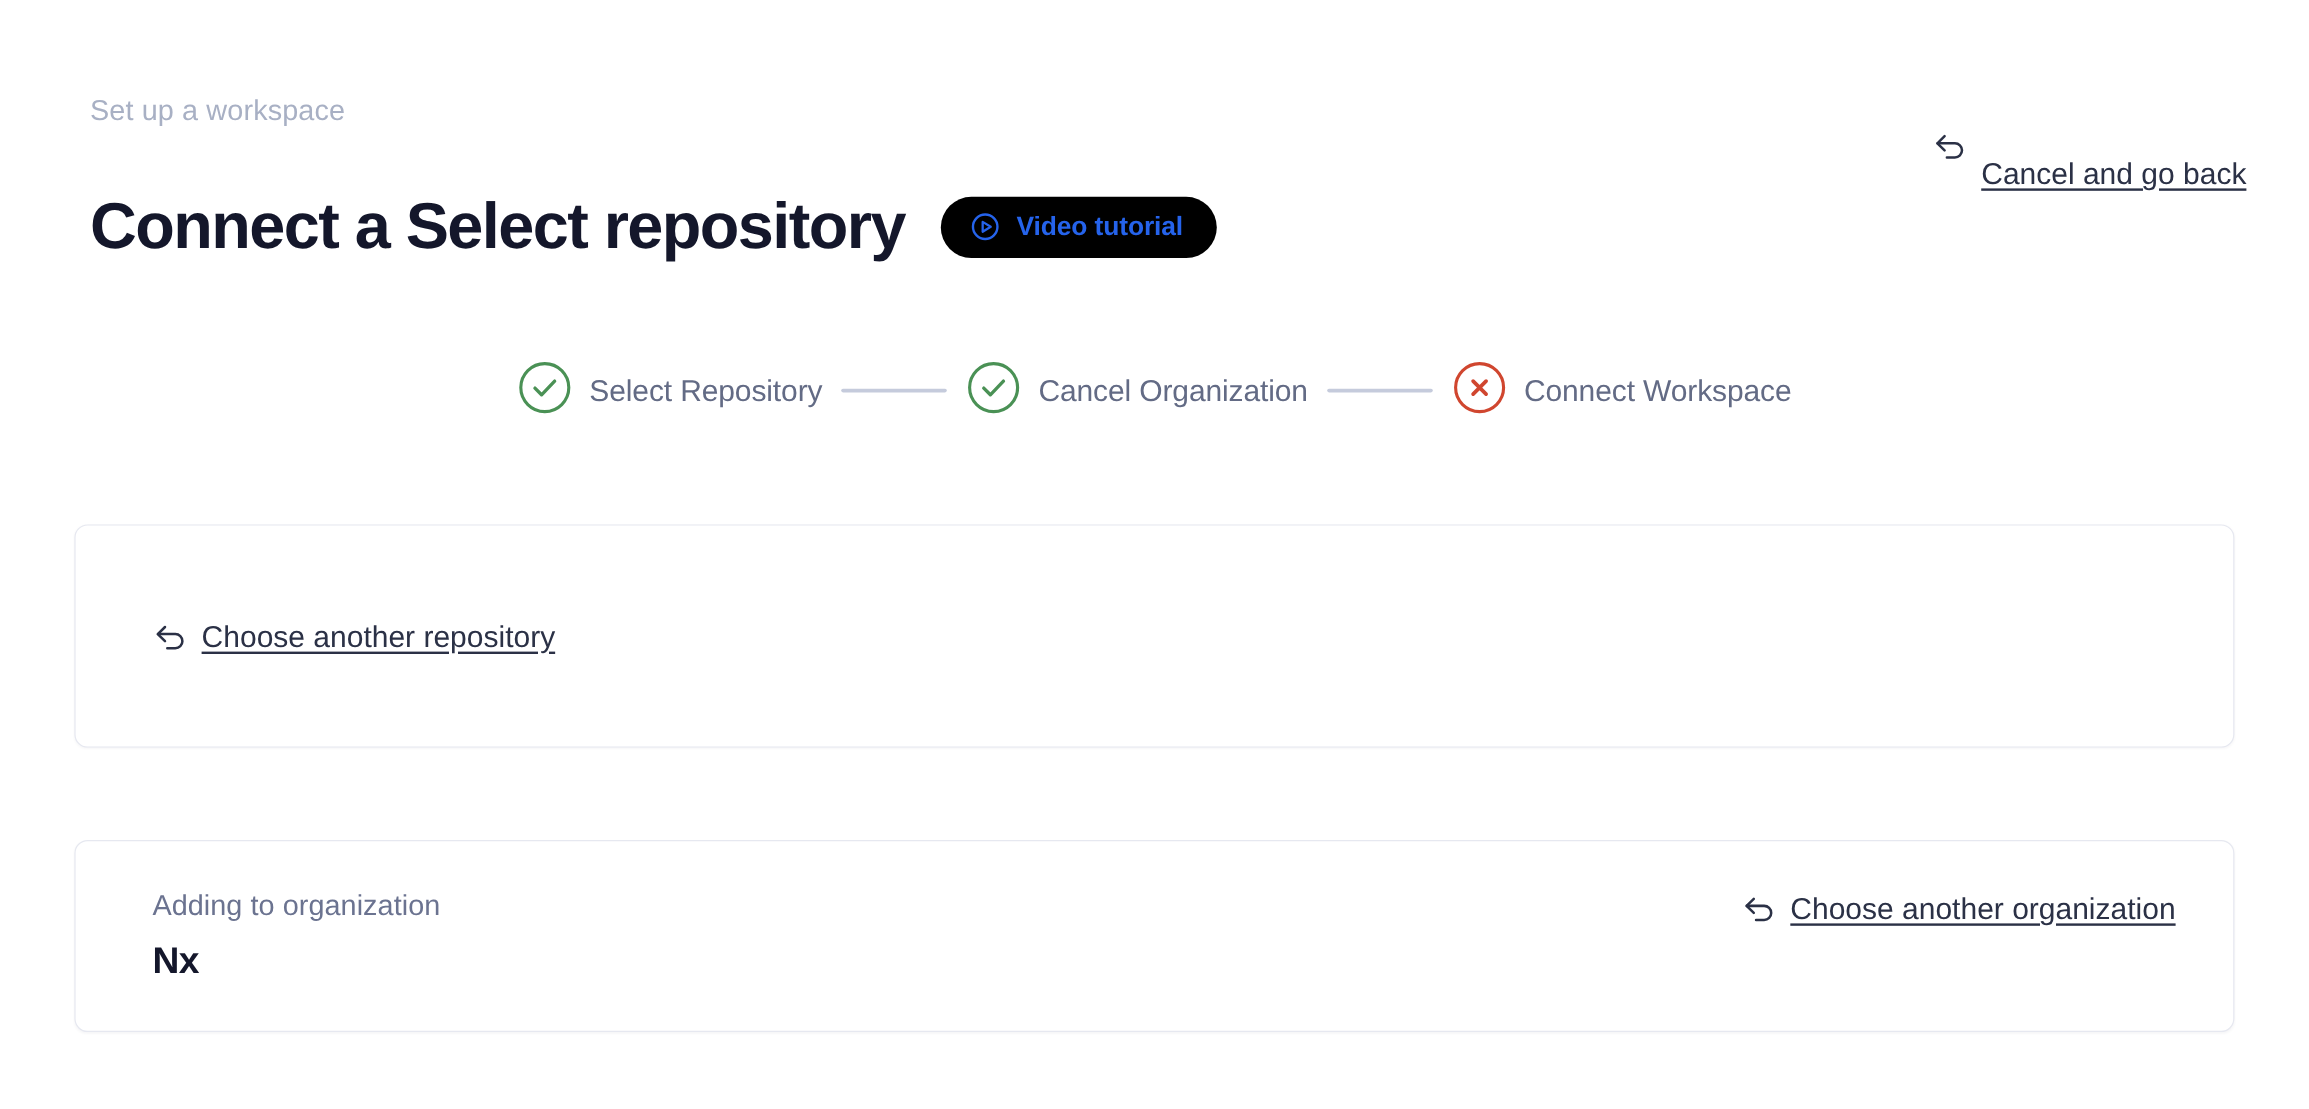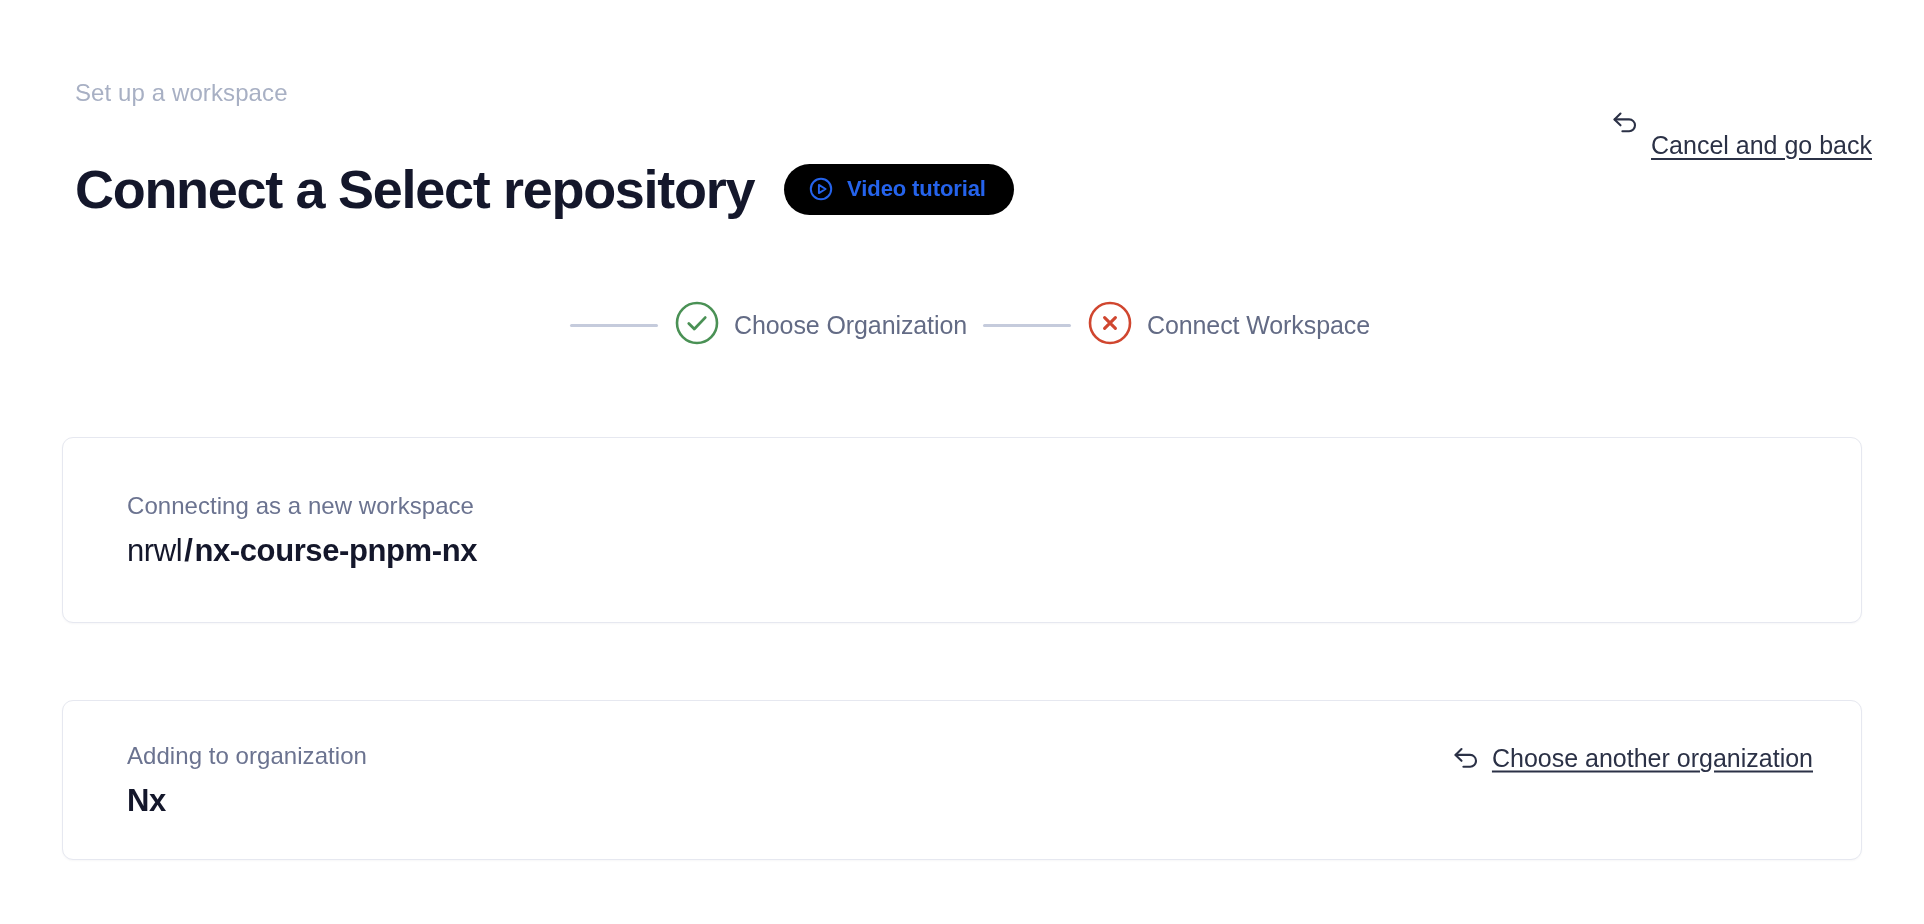--- a/index.html
+++ b/index.html
@@ -210,55 +210,67 @@
           <path d="M10.5 4.5 L4.5 10.4 L10.5 16.3" stroke="#2b3146" stroke-width="2.1" stroke-linecap="round" stroke-linejoin="round"></path>
           <path d="M4.7 10.4 H19.1 a5.9 5.9 0 0 1 0 11.8 H12.4" stroke="#2b3146" stroke-width="2.1" stroke-linecap="round" stroke-linejoin="round" fill="none"></path>
         </svg>
       </span>
       <span class="lbl">Cancel and go back</span>
     </a>
   </div>
 
   <div class="stepper">
 
-
-    <span class="connector"></span>
-
     <div class="step">
       <span class="step-icon">
         <svg width="46" height="46" viewBox="0 0 46 46" fill="none">
           <circle cx="23" cy="23" r="20" stroke="#4a9155" stroke-width="2.6"></circle>
           <path d="M14.8 23.4 L20.3 29 L31.2 17.6" stroke="#4a9155" stroke-width="2.8" stroke-linecap="round" stroke-linejoin="round"></path>
         </svg>
       </span>
-      <span class="step-label">Choose Organization</span>
+      <span class="step-label">Select Repository</span>
+    </div>
+
+    <span class="connector"></span>
+
+    <div class="step">
+      <span class="step-icon">
+        <svg width="46" height="46" viewBox="0 0 46 46" fill="none">
+          <circle cx="23" cy="23" r="20" stroke="#4a9155" stroke-width="2.6"></circle>
+          <path d="M14.8 23.4 L20.3 29 L31.2 17.6" stroke="#4a9155" stroke-width="2.8" stroke-linecap="round" stroke-linejoin="round"></path>
+        </svg>
+      </span>
+      <span class="step-label">Cancel Organization</span>
     </div>
 
     <span class="connector"></span>
 
     <div class="step">
       <span class="step-icon">
         <svg width="46" height="46" viewBox="0 0 46 46" fill="none">
           <circle cx="23" cy="23" r="20" stroke="#d0462f" stroke-width="2.6"></circle>
           <path d="M17.6 17.6 L28.4 28.4 M28.4 17.6 L17.6 28.4" stroke="#d0462f" stroke-width="3.1" stroke-linecap="round"></path>
         </svg>
       </span>
       <span class="step-label">Connect Workspace</span>
     </div>
 
   </div>
 
   <div class="card card-1">
     <div class="card-inner">
-      <div>
-        <div class="card-caption">Connecting as a new workspace</div>
-        <div class="card-value">
-          <span class="owner">nrwl</span><span class="sep">/</span><span class="repo">nx-course-pnpm-nx</span>
-        </div>
-      </div>
+      <a class="card-link" href="#">
+        <span>
+          <svg width="30" height="27" viewBox="0 0 30 27" fill="none">
+            <path d="M10.5 4.5 L4.5 10.4 L10.5 16.3" stroke="#2b3146" stroke-width="2.1" stroke-linecap="round" stroke-linejoin="round"></path>
+            <path d="M4.7 10.4 H19.1 a5.9 5.9 0 0 1 0 11.8 H12.4" stroke="#2b3146" stroke-width="2.1" stroke-linecap="round" stroke-linejoin="round" fill="none"></path>
+          </svg>
+        </span>
+        <span class="lbl">Choose another repository</span>
+      </a>
     </div>
   </div>
 
   <div class="card card-2">
     <div class="card-inner">
       <div>
         <div class="card-caption">Adding to organization</div>
         <div class="card-value solo">Nx</div>
       </div>
       <a class="card-link" href="#">

